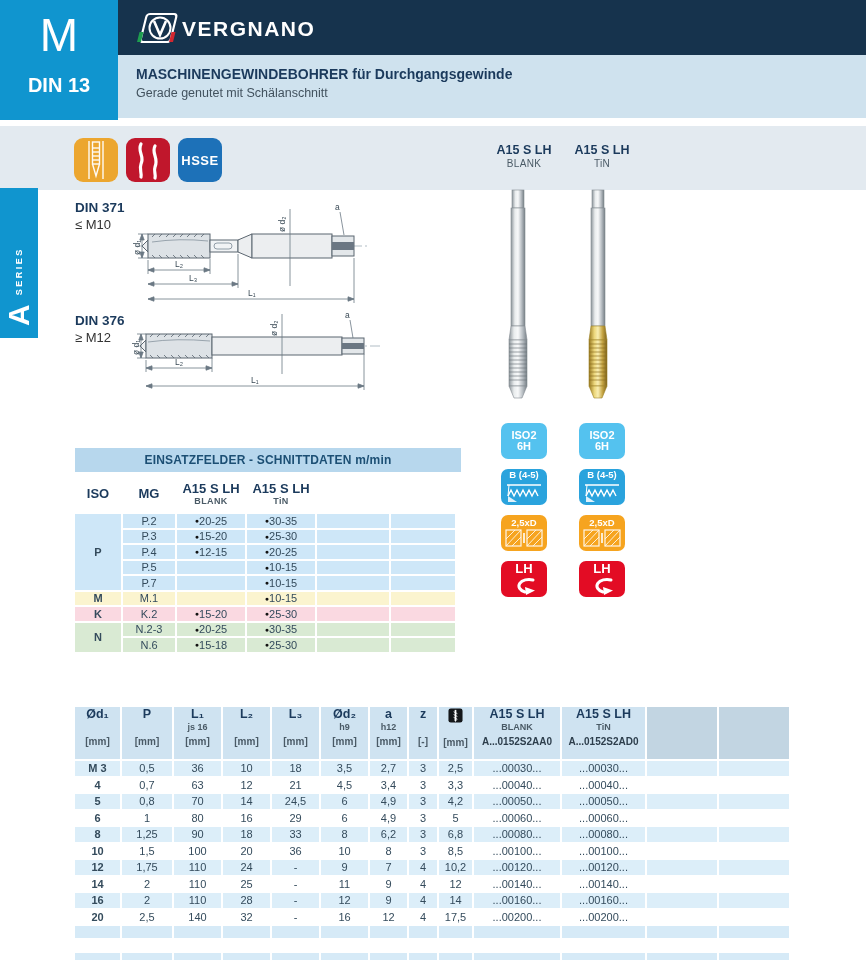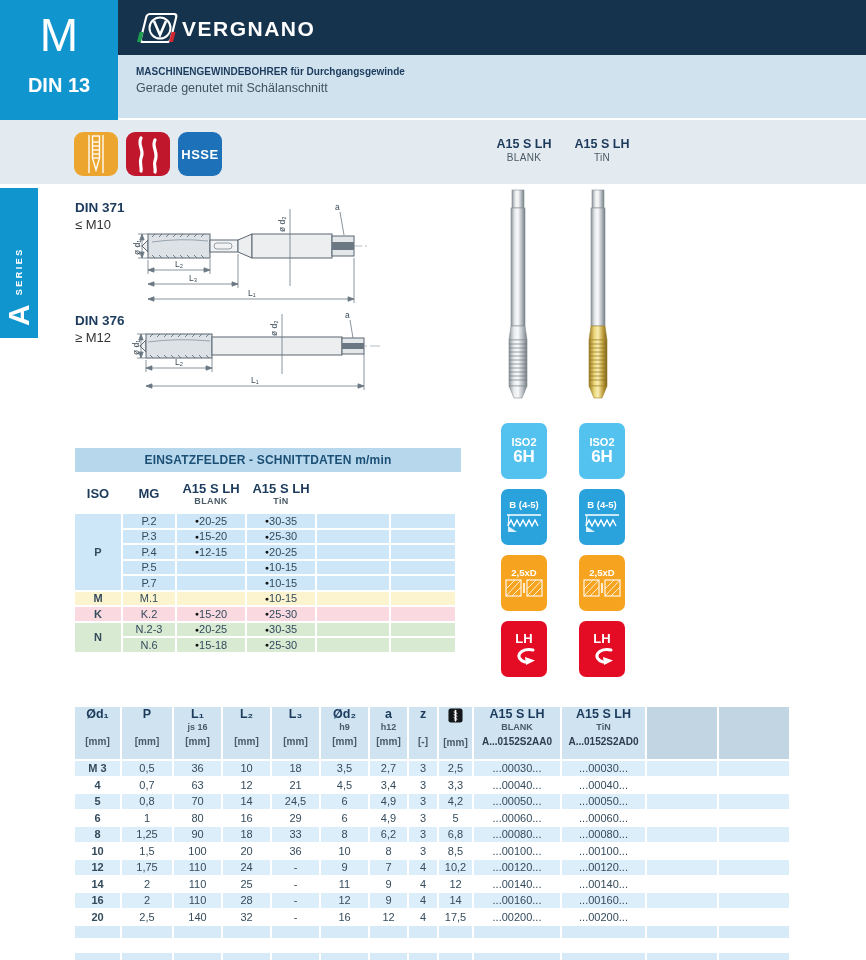--- a/index.html
+++ b/index.html
@@ -8,25 +8,25 @@
   .abs{position:absolute;}
 
   
   #mbox{left:0;top:0;width:118px;height:120px;background:var(--brand-blue);}
   .m-letter{font-size:46px;font-weight:500;color:#fff;text-align:center;margin-top:8px;}
   .m-din{font-size:20px;font-weight:bold;color:#fff;text-align:center;margin-top:12px;}
   #topbar{left:118px;top:0;width:748px;height:55px;background:var(--brand-navy);
           display:flex;align-items:center;padding-left:16px;box-sizing:border-box;}
   #titlebar{left:118px;top:55px;width:748px;height:63px;background:var(--band-light-blue);
             padding:11px 0 0 18px;box-sizing:border-box;}
-  .title{font-size:10px;font-weight:bold;color:var(--text-navy);}
+  .title{font-size:14px;font-weight:bold;color:var(--text-navy);}
   .subtitle{font-size:12.5px;color:#42525e;margin-top:4px;}
 
   
-  #iconsband{left:0;top:120px;width:866px;height:64px;background:var(--icons-band-bg);}
+  #iconsband{left:0;top:126px;width:866px;height:64px;background:var(--icons-band-bg);}
   .sq-icon{position:absolute;width:44px;height:44px;border-radius:9px;top:12px;}
   #icon-through{left:74px;background:var(--icon-orange);}
   #icon-chips{left:126px;background:var(--icon-red);}
   #icon-hsse{left:178px;background:var(--icon-hsse-blue);color:#fff;font-weight:bold;
              font-size:13px;display:flex;align-items:center;justify-content:center;letter-spacing:.5px;}
   .variant-label{position:absolute;top:17px;width:110px;text-align:center;}
   #vl1{left:469px;} #vl2{left:547px;}
   .vl-name{font-size:12.5px;font-weight:bold;color:var(--text-navy);}
   .vl-sub{font-size:10px;color:#4a5a66;margin-top:1px;letter-spacing:.3px;}
 
@@ -59,24 +59,24 @@
   table.ct td{height:13.5px;font-size:11px;color:var(--text-body);text-align:center;}
   .ct-iso{font-weight:bold;font-size:12px;color:var(--text-navy);}
   .ct-val-in{display:flex;align-items:center;justify-content:center;gap:0;text-align:right;}
   .dot{font-size:7px;color:#111;line-height:1;}
   .g-blue td{background:var(--row-blue);} .g-yellow td{background:var(--row-yellow);}
   .g-pink td{background:var(--row-pink);} .g-green td{background:var(--row-green);}
 
   
   .badge-col{position:absolute;top:423px;width:46px;display:flex;flex-direction:column;gap:10px;}
   #badges-left{left:501px;} #badges-right{left:579px;}
-  .badge{width:46px;height:56px;border-radius:7px;color:#fff;display:flex;flex-direction:column;
+  .badge{width:46px;height:36px;border-radius:7px;color:#fff;display:flex;flex-direction:column;
          align-items:center;justify-content:center;box-sizing:border-box;}
   .b-l1{font-size:11px;font-weight:bold;line-height:1.1;}
-  .b-l2{font-size:17px;font-weight:bold;line-height:1.05;}
+  .b-l2{font-size:11px;font-weight:bold;line-height:1.05;}
   .b-lab{font-size:9.5px;font-weight:bold;line-height:1;margin-bottom:1px;}
   .badge-rotation .b-lab{font-size:13px;}
 
   
   #spec-wrap{left:75px;top:705px;}
   table.mt{border-spacing:2px;margin-left:-2px;table-layout:fixed;}
   table.mt th,table.mt td{padding:0;}
   .mh{background:var(--main-header-bg);height:52px;vertical-align:top;padding-top:3px;}
   .mh-sym{font-size:12.5px;font-weight:bold;color:var(--text-navy);line-height:15px;}
   .mh-tol{font-size:9px;color:#4a5a66;height:11px;line-height:11px;}

